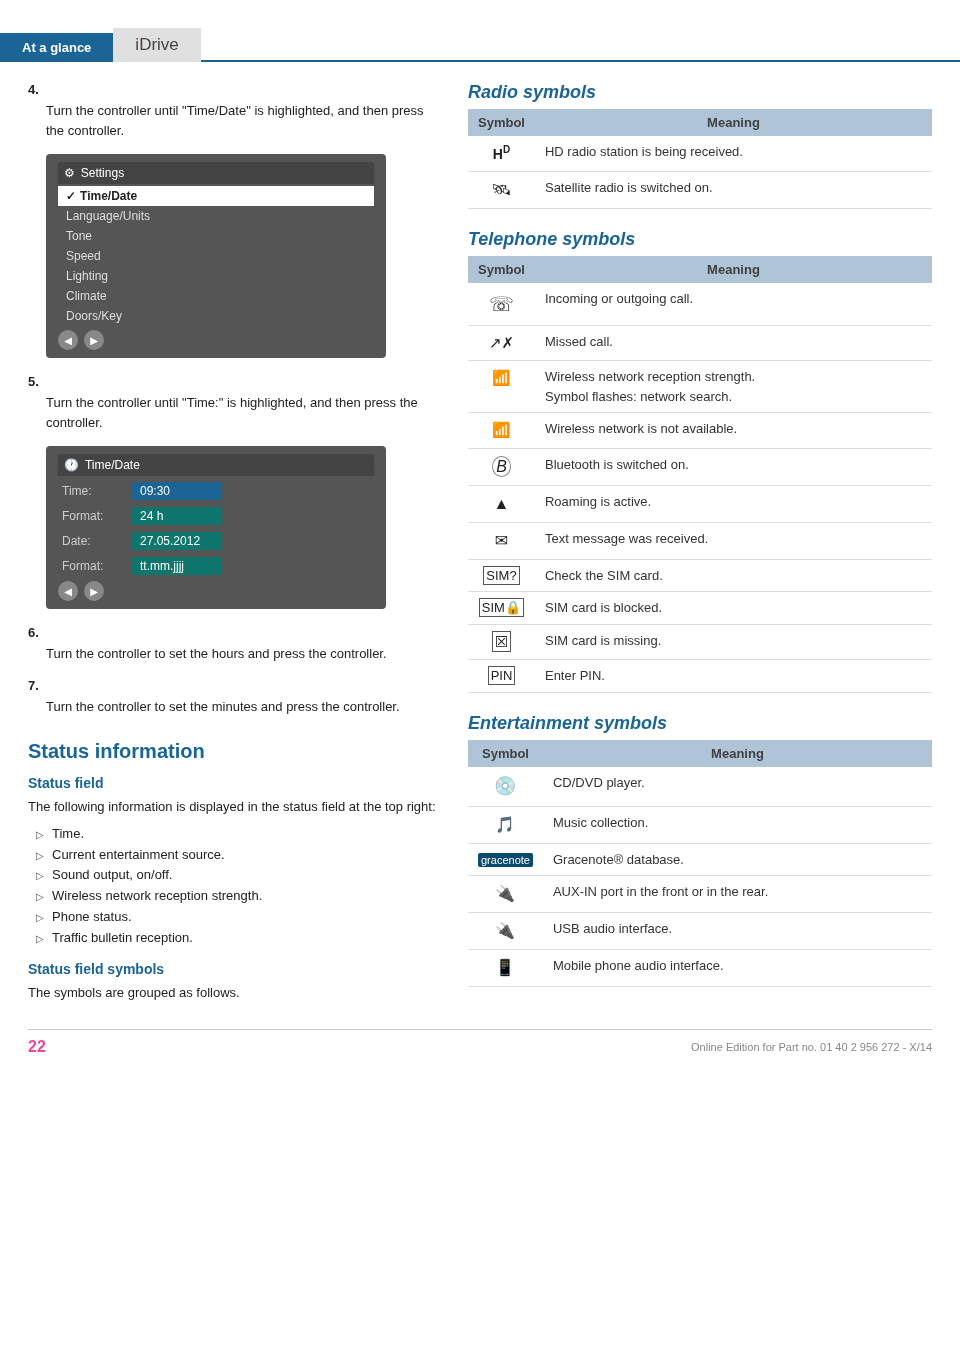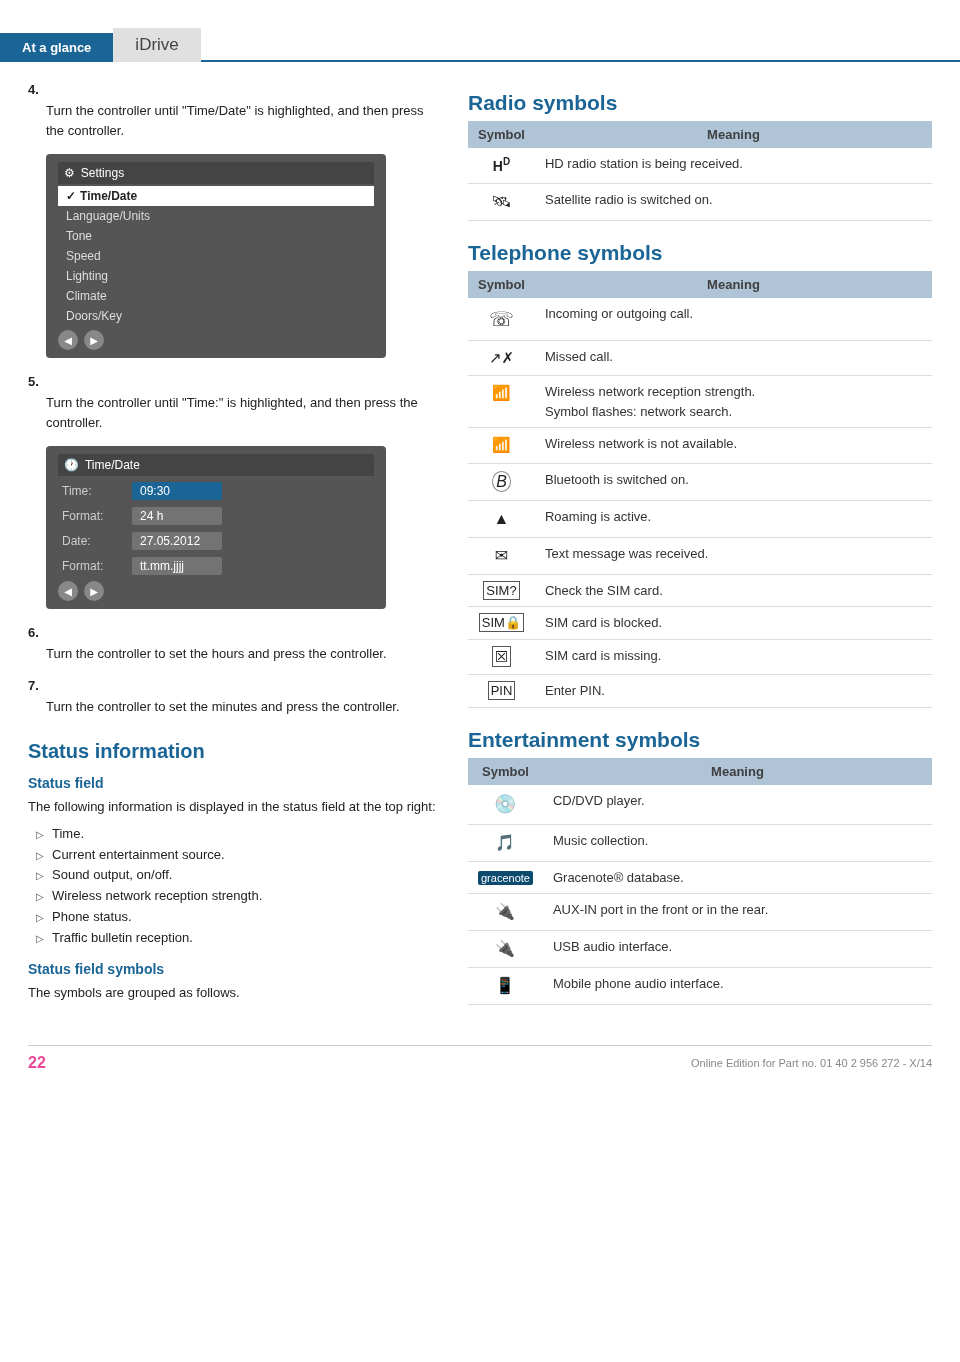--- a/index.html
+++ b/index.html
@@ -117,21 +117,21 @@
       align-items: center;
       margin-bottom: 3px;
       padding: 2px 4px;
     }
     .timedate-label {
       width: 70px;
       color: #ccc;
       font-size: 12px;
     }
     .timedate-value {
-      background: #737373;
+      background: #0f766e;
       color: #fff;
       padding: 2px 8px;
       border-radius: 2px;
       font-size: 12px;
       min-width: 90px;
     }
     .timedate-value.highlighted {
       background: #1a6496;
     }
 
@@ -168,23 +168,24 @@
       position: absolute;
       left: 0;
       color: #555;
       font-size: 10px;
       top: 3px;
     }
 
     
     .section-title-right {
       color: #1a6496;
-      font-size: 21px;
-      font-weight: bold;
-      margin: 9px 0 6px 0;
+      font-size: 18px;
+      font-weight: bold;
+      margin: 0 0 6px 0;
+      font-style: italic;
     }
     .symbol-table {
       width: 100%;
       border-collapse: collapse;
       margin-bottom: 20px;
       font-size: 13px;
     }
     .symbol-table thead tr {
       background: #b0c4d8;
     }

